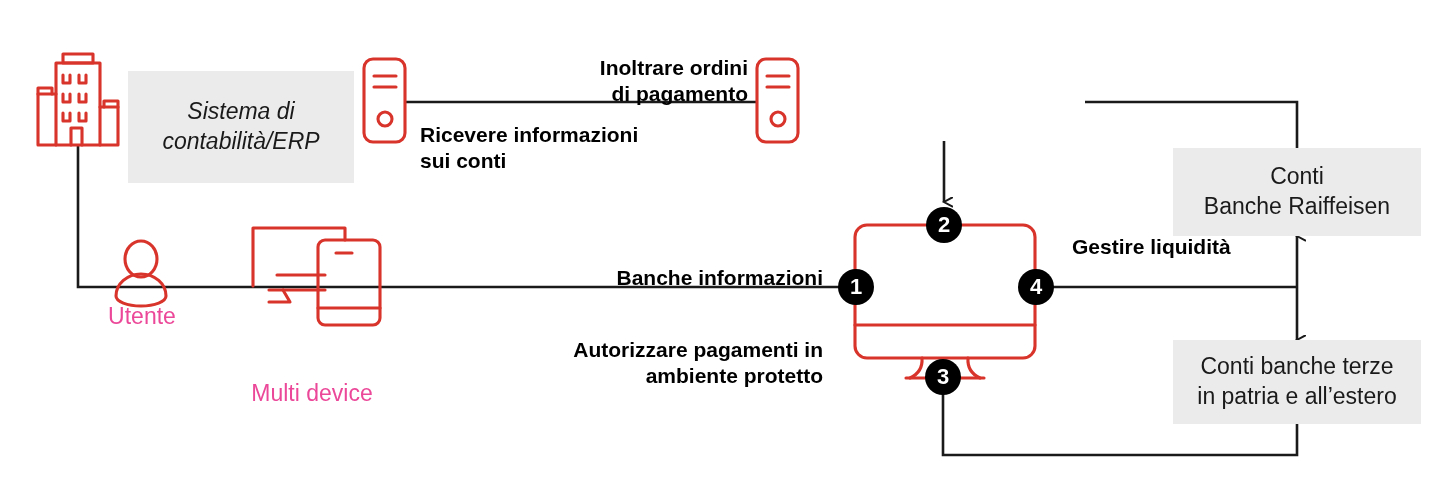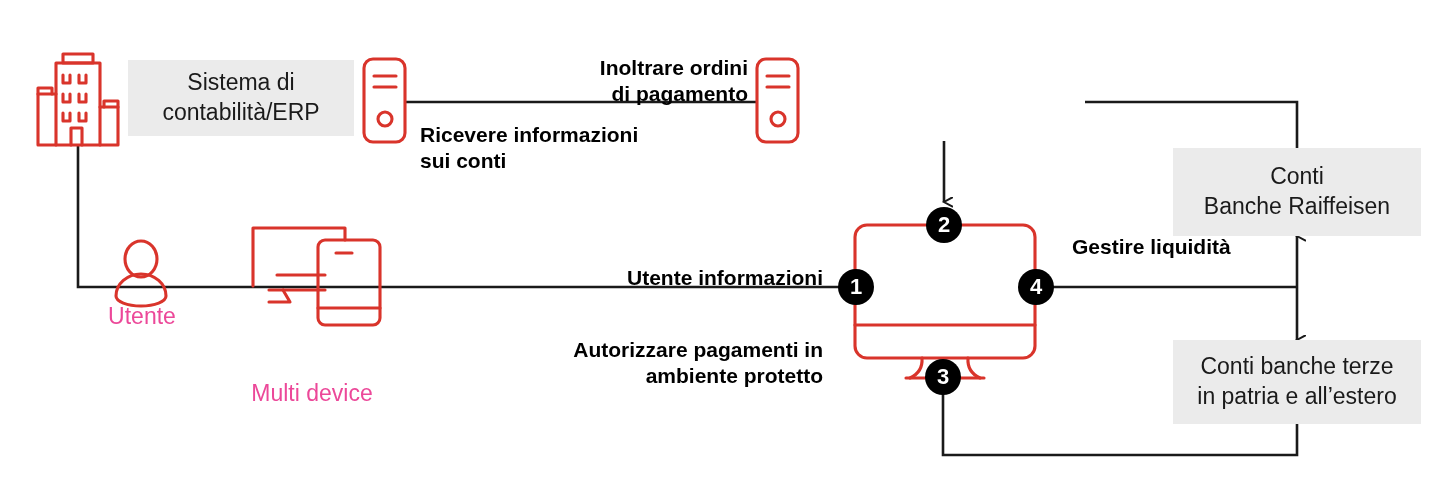--- a/index.html
+++ b/index.html
@@ -157,37 +157,37 @@
     <g fill="none" stroke="#d9342b" stroke-width="3.1" stroke-linecap="round" stroke-linejoin="round">
       <rect x="855" y="225" width="180" height="133" rx="12"></rect>
       <line x1="855" y1="325" x2="1035" y2="325"></line>
 
       <path d="M922,358 q1,14 -12,20"></path>
       <path d="M968,358 q-1,14 12,20"></path>
       <line x1="906" y1="378" x2="984" y2="378"></line>
     </g>
   </svg>
 
-  <div class="box" style="left:128px; top:60px; width:226px; height:76px;">Sistema di
+  <div class="box" style="left:128px; top:71px; width:226px; height:112px;font-style:italic;">Sistema di
 contabilità/ERP</div>
 
 
   <div class="box" style="left:1173px; top:148px; width:248px; height:88px;">Conti
 Banche Raiffeisen</div>
 
   <div class="box" style="left:1173px; top:340px; width:248px; height:84px;">Conti banche terze
 in patria e all’estero</div>
 
   <div class="lbl-bold" style="left:548px; top:28px; width:200px; text-align:right;margin-top:27px;">Inoltrare ordini
 di pagamento</div>
 
   <div class="lbl-bold" style="left:420px; top:122px; width:290px; text-align:left;">Ricevere informazioni
 sui conti</div>
 
-  <div class="lbl-bold" style="left:575px; top:265px; width:248px; text-align:right;">Utente informazioni</div>
+  <div class="lbl-bold" style="left:575px; top:265px; width:248px; text-align:right;">Banche informazioni</div>
 
   <div class="lbl-bold" style="left:500px; top:301px; width:323px; text-align:right;margin-top:36px;">Autorizzare pagamenti in
 ambiente protetto</div>
 
   <div class="lbl-bold" style="left:1072px; top:234px; width:220px; text-align:left;">Gestire liquidità</div>
 
   <div class="lbl-plain" style="left:92px; top:303px; width:100px; text-align:center;">Utente</div>
 
   <div class="lbl-plain" style="left:232px; top:333px; width:160px; text-align:center;margin-top:47px;">Multi device</div>
 

